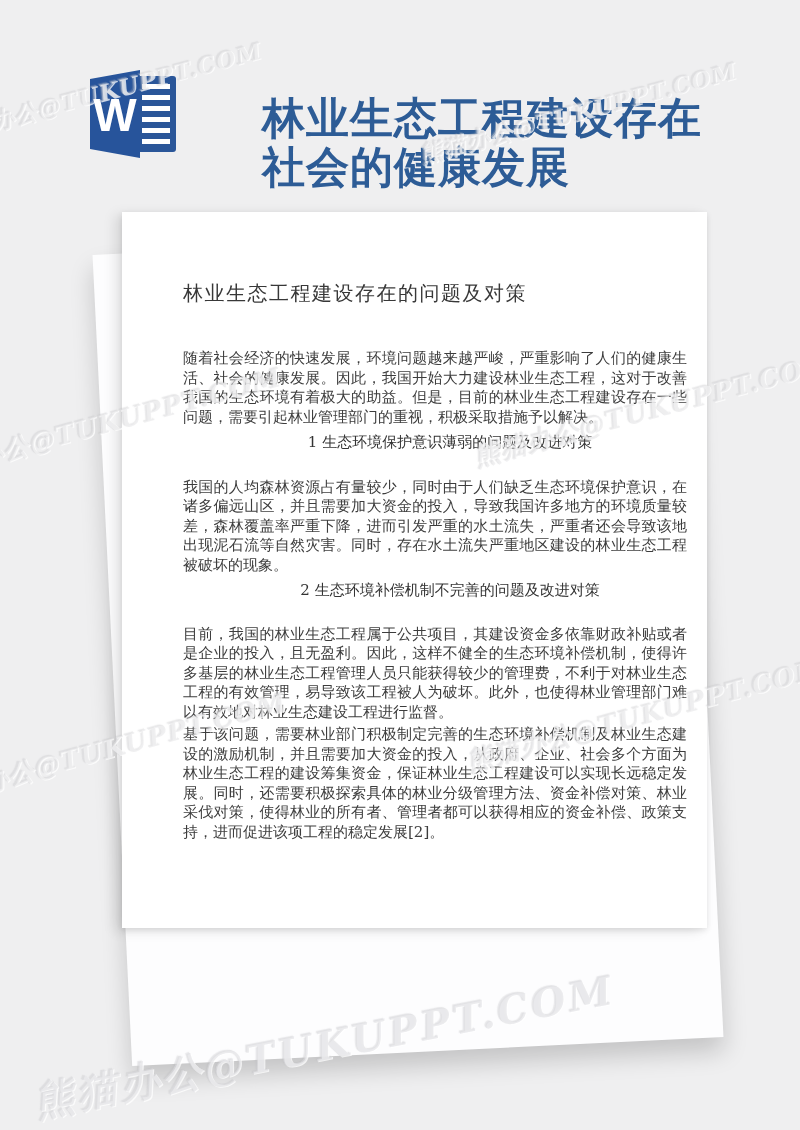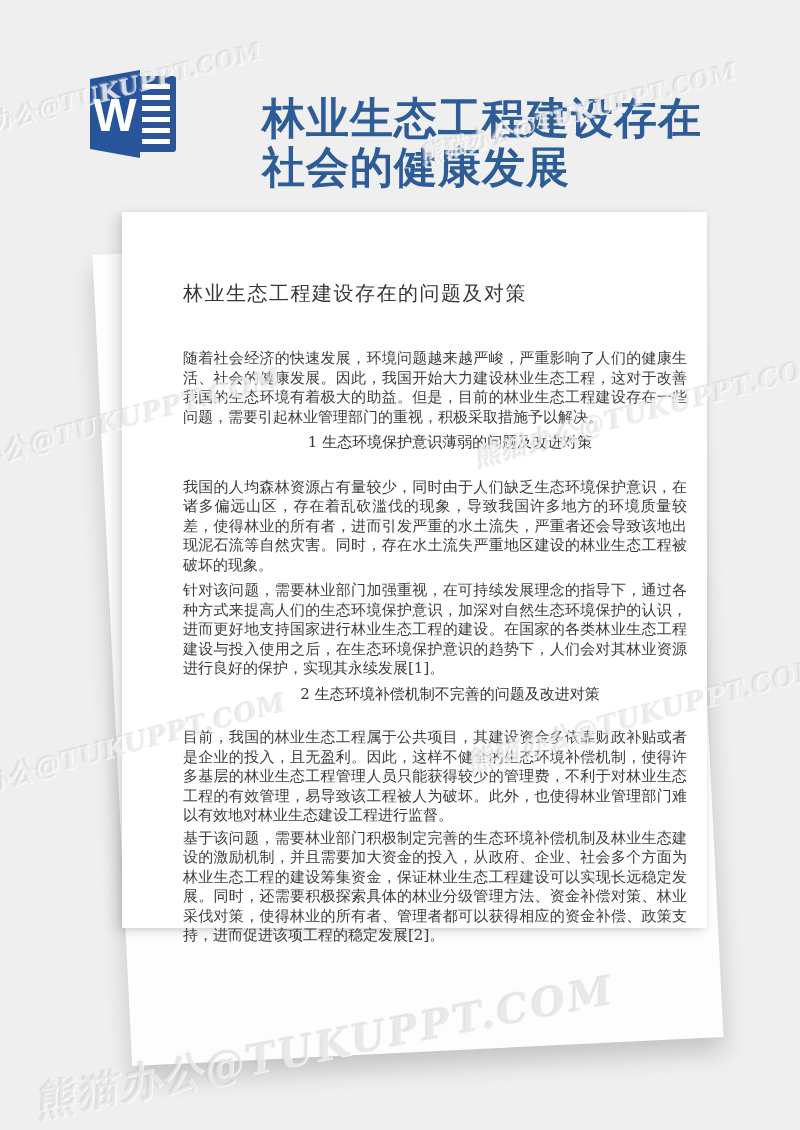--- a/index.html
+++ b/index.html
@@ -109,20 +109,19 @@
     <div>社会的健康发展</div>
   </div>
 
   <div class="page-back"></div>
 
   <div class="page-main">
     <div class="doc-title">林业生态工程建设存在的问题及对策</div>
 
     <p class="para b0">随着社会经济的快速发展，环境问题越来越严峻，严重影响了人们的健康生活、社会的健康发展。因此，我国开始大力建设林业生态工程，这对于改善我国的生态环境有着极大的助益。但是，目前的林业生态工程建设存在一些问题，需要引起林业管理部门的重视，积极采取措施予以解决。</p>
     <p class="heading b1">1 生态环境保护意识薄弱的问题及改进对策</p>
-    <p class="para b2">我国的人均森林资源占有量较少，同时由于人们缺乏生态环境保护意识，在诸多偏远山区，存在着乱砍滥伐的现象，导致我国许多地方的环境质量较差，使得林业的所有者，进而引发严重的水土流失，严重者还会导致该地出现泥石流等自然灾害。同时，存在水土流失严重地区建设的林业生态工程被破坏的现象。</p>
-    <p class="para b3">针对该问题，需要林业部门加强重视，在可持续发展理念的指导下，通过各种方式来提高人们的生态环境保护意识，加深对自然生态环境保护的认识，进而更好地支持国家进行林业生态工程的建设。在国家的各类林业生态工程建设与投入使用之后，在生态环境保护意识的趋势下，人们会对其林业资源进行良好的保护，实现其永续发展[1]。</p>
+    <p class="para b2">我国的人均森林资源占有量较少，同时由于人们缺乏生态环境保护意识，在诸多偏远山区，并且需要加大资金的投入，导致我国许多地方的环境质量较差，森林覆盖率严重下降，进而引发严重的水土流失，严重者还会导致该地出现泥石流等自然灾害。同时，存在水土流失严重地区建设的林业生态工程被破坏的现象。</p>
     <p class="heading b4">2 生态环境补偿机制不完善的问题及改进对策</p>
     <p class="para b5">目前，我国的林业生态工程属于公共项目，其建设资金多依靠财政补贴或者是企业的投入，且无盈利。因此，这样不健全的生态环境补偿机制，使得许多基层的林业生态工程管理人员只能获得较少的管理费，不利于对林业生态工程的有效管理，易导致该工程被人为破坏。此外，也使得林业管理部门难以有效地对林业生态建设工程进行监督。</p>
     <p class="para b6">基于该问题，需要林业部门积极制定完善的生态环境补偿机制及林业生态建设的激励机制，并且需要加大资金的投入，从政府、企业、社会多个方面为林业生态工程的建设筹集资金，保证林业生态工程建设可以实现长远稳定发展。同时，还需要积极探索具体的林业分级管理方法、资金补偿对策、林业采伐对策，使得林业的所有者、管理者都可以获得相应的资金补偿、政策支持，进而促进该项工程的稳定发展[2]。</p>
   </div>
 
 </div>
 
 </body></html>

